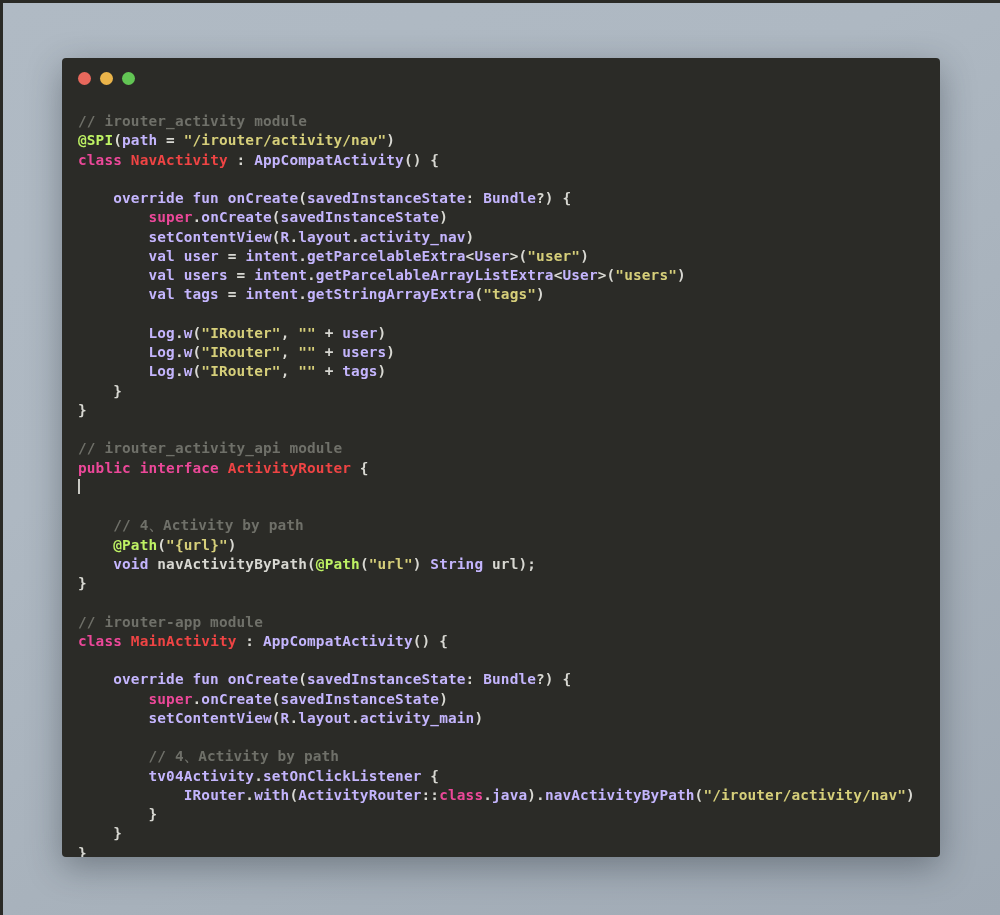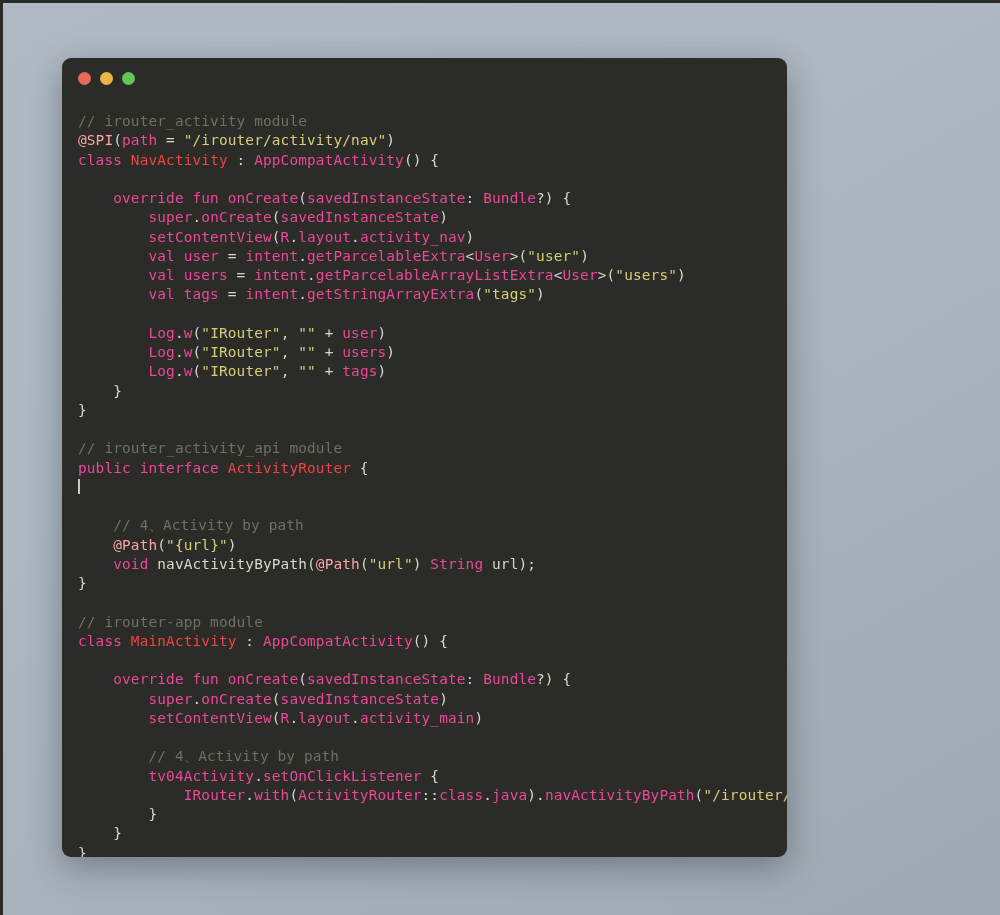--- a/index.html
+++ b/index.html
@@ -23,25 +23,26 @@
   }
   #stage::after{
     content:"";
     position:absolute; left:0; top:0; bottom:0; width:3px;
     background:#2a2a26;
   }
 
   .code-window{
     position:absolute;
     left:62px; top:58px;
-    width:725px; height:799px;
+    width:878px; height:799px;
     background:#2b2b27;
-    border-radius:9px;
+    border-radius:4px;
     box-shadow:0 10px 34px rgba(30,36,44,0.38);
     overflow:hidden;
+    font-weight:bold;
   }
 
   .titlebar{
     height:40px;
     display:flex; align-items:center;
     padding-left:16px;
     gap:9px;
   }
   .dot{ width:13px; height:13px; border-radius:50%; display:block; }
   .dot.red{ background:#e8685c; }
@@ -56,24 +57,24 @@
     font-size:14.4px;
     line-height:19.25px;
     white-space:pre;
     letter-spacing:0.01em;
     color:#d8d8d2;
   }
   .ln{ display:block; min-height:19.25px; }
 
   
   .cmt   { color:#6f7069; }
-  .anno  { color:#fca5a5; }
+  .anno  { color:#bef264; }
   .kw    { color:#ec4899; }
   .type  { color:#ef4444; }
-  .teal  { color:#ec4899; }
+  .teal  { color:#c4b5fd; }
   .str   { color:#d6cf7a; }
   .plain { color:#d8d8d2; }
   .punct { color:#d8d8d2; }
 
   .caret{
     display:inline-block;
     width:2px; height:15px;
     background:#c9c9c3;
     vertical-align:-2px;
   }

